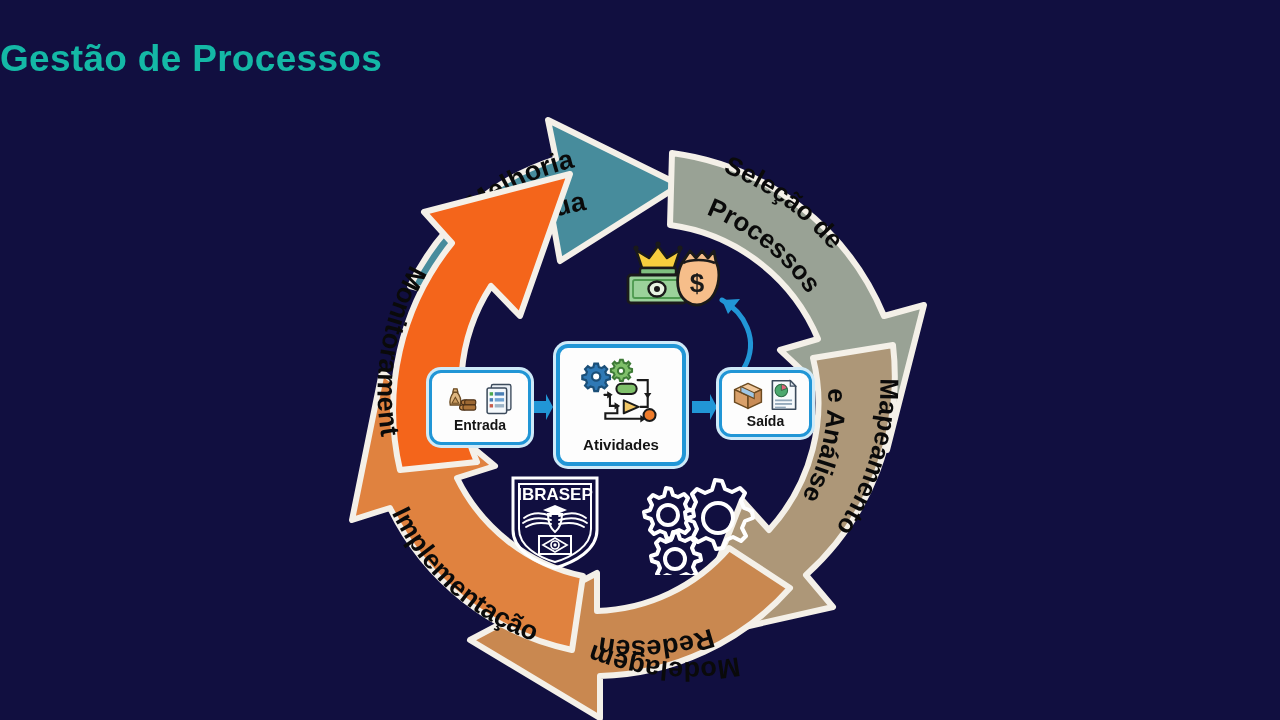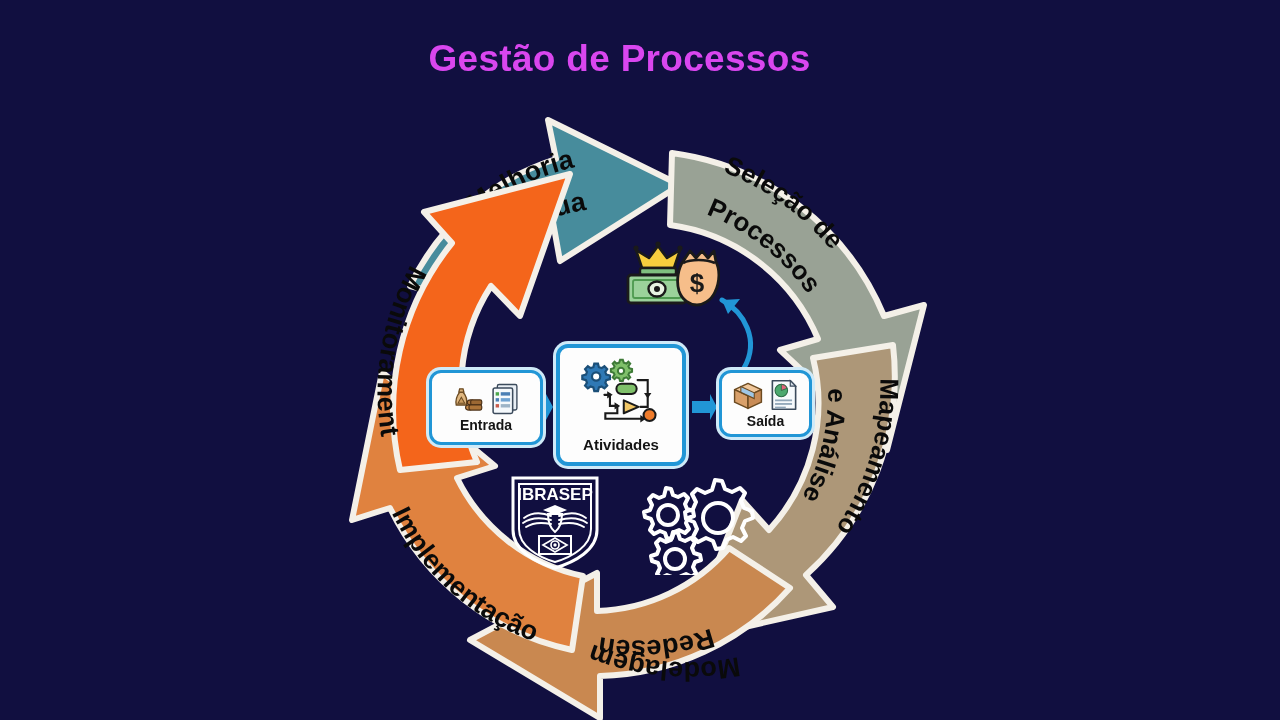--- a/index.html
+++ b/index.html
@@ -5,21 +5,21 @@
   * { margin:0; padding:0; box-sizing:border-box; }
   html,body { width:1280px; height:720px; overflow:hidden; }
   body {
     background:#110F40;
     font-family:"Liberation Sans", sans-serif;
     position:relative;
   }
   #stage { position:absolute; inset:0; width:1280px; height:720px; }
   #title {
     position:absolute; top:38px; left:0; width:1239px;
-    text-align:center; color:#d946ef;
+    color:#14b8a6;
     font-size:37px; font-weight:bold; letter-spacing:0.3px;
     font-family:"Liberation Sans", sans-serif;
   }
   svg.layer { position:absolute; top:0; left:0; width:1280px; height:720px; }
   .ringtext {
     font-family:"Liberation Sans", sans-serif;
     font-weight:bold;
     fill:#0A0A0A;
   }
   
@@ -30,21 +30,21 @@
     border-radius:12px;
     display:flex; flex-direction:column;
     align-items:center; justify-content:center;
     box-shadow:0 0 0 3px #CFEAF8;
   }
   .pbox .plabel {
     font-size:14px; font-weight:bold; color:#141414;
     font-family:"Liberation Sans", sans-serif;
     white-space:nowrap;
   }
-  #box-entrada { left:429px; top:370px; width:114px; height:75px; }
+  #box-entrada { left:429px; top:370px; width:102px; height:75px; }
   #box-ativid  { left:556px; top:344px; width:130px; height:122px; border-width:4px; }
   #box-saida   { left:719px; top:370px; width:93px; height:67px; }
   #box-ativid .plabel { font-size:15px; margin-top:8px; }
   .icons-row { display:flex; align-items:center; justify-content:center; gap:3px; }
   #box-entrada .icons-row, #box-saida .icons-row { margin-bottom:1px; }
   
   #ibrasep { position:absolute; left:505px; top:472px; width:100px; height:100px; }
   #gears-deco { position:absolute; left:625px; top:470px; width:130px; height:105px; }
   #money { position:absolute; left:620px; top:238px; width:100px; height:72px; }
 </style>

